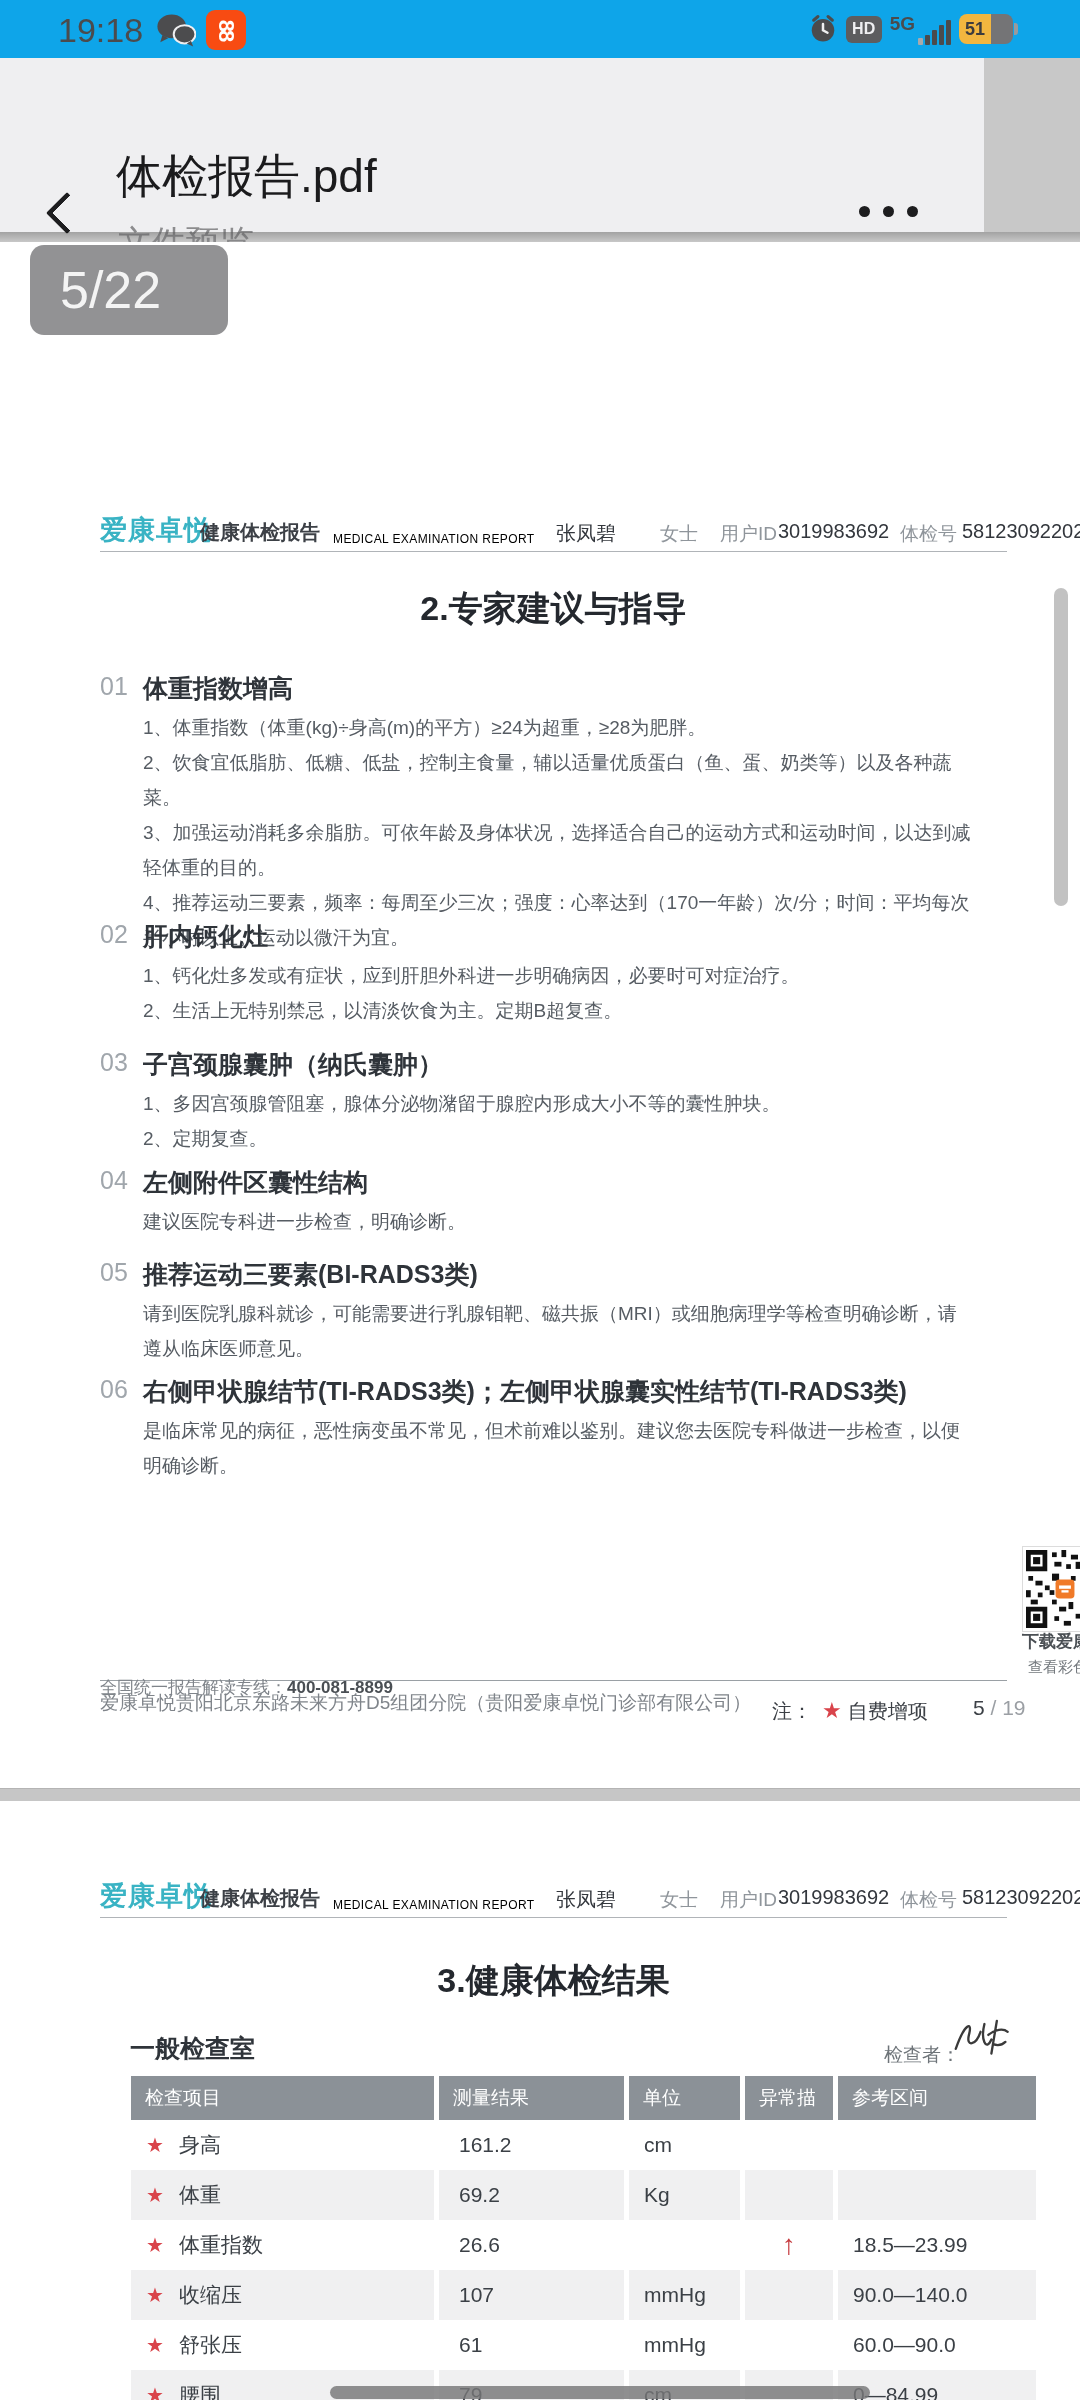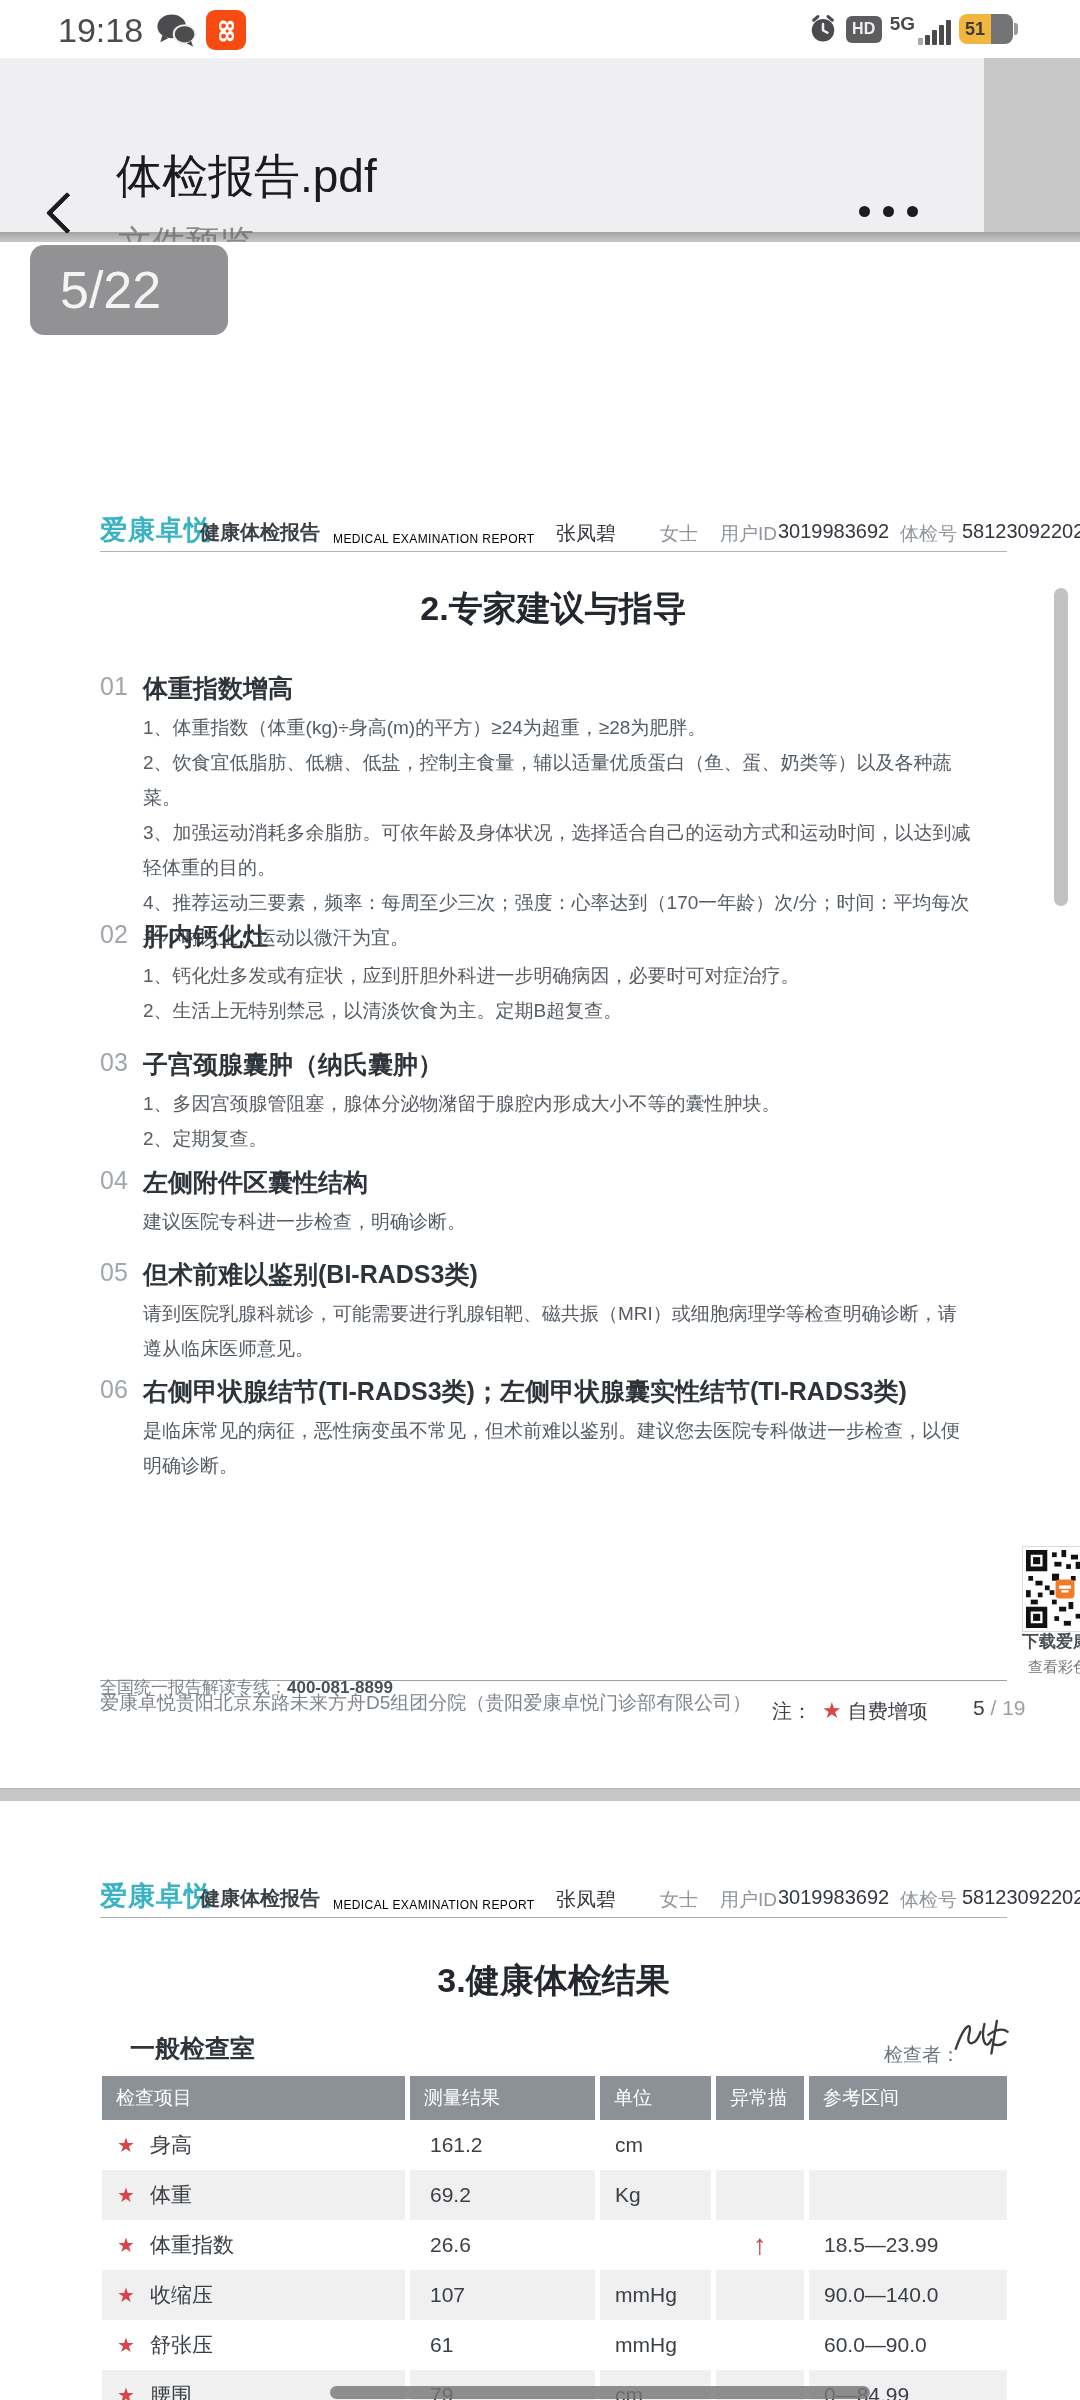--- a/index.html
+++ b/index.html
@@ -1,20 +1,20 @@
 <!DOCTYPE html>
 <html><head>
 <meta charset="utf-8">
 <style>
   html,body{margin:0;padding:0;background:#888;}
   *{box-sizing:border-box;font-family:"Liberation Sans",sans-serif;}
   .screen{position:relative;width:1080px;height:2400px;background:#c8c8c8;overflow:hidden;margin:0 auto;}
 
   
-  .statusbar{position:absolute;top:0;left:0;width:1080px;height:58px;background:#ffffff;}
+  .statusbar{position:absolute;top:0;left:0;width:1080px;height:58px;background:#0ea5e9;}
   .sb-time{position:absolute;left:58px;top:11px;font-size:34px;color:#4b4b4d;}
   .sb-wechat{position:absolute;left:156px;top:12px;width:40px;height:36px;}
   .sb-appbadge{position:absolute;left:206px;top:10px;width:40px;height:40px;background:#f84b12;border-radius:9px;color:#fff;
     display:flex;align-items:center;justify-content:center;font-size:22px;font-weight:bold;}
   .sb-appbadge span{transform:rotate(90deg);letter-spacing:-2px;}
   .sb-right{position:absolute;right:62px;top:0;height:58px;display:flex;align-items:center;gap:8px;}
   .ic-alarm{width:30px;height:30px;}
   .ic-hd{width:36px;height:27px;background:#5d5d5f;border-radius:6px;color:#efeff1;font-size:16px;font-weight:bold;
     display:flex;align-items:center;justify-content:center;letter-spacing:0;}
   .ic-5g{display:flex;align-items:flex-end;gap:3px;}
@@ -87,21 +87,21 @@
   .f-note .star{color:#d9444b;font-size:22px;margin:0 6px 0 10px;}
   .f-page{position:absolute;left:956px;top:1696px;font-size:21px;color:#3c4046;white-space:nowrap;margin-left:17px;}
   .f-page .tot{color:#9b9fa4;}
 
   
   .room{position:absolute;left:102px;top:2032px;font-size:25px;font-weight:bold;color:#2f343a;margin-left:28px;}
   .examiner{position:absolute;left:884px;top:2042px;font-size:19px;color:#6e7479;}
   .sign{position:absolute;left:948px;top:2012px;}
 
   .tbl{position:absolute;left:102px;top:2076px;width:905px;}
-  .grid{display:grid;grid-template-columns:303px 185px 111px 88px 198px;column-gap:5px;}
+  .grid{display:grid;grid-template-columns:303px 185px 111px 88px 198px;column-gap:5px;margin-left:29px;}
   .thead .cell{background:#8b9197;color:#fff;font-size:19px;height:44px;line-height:44px;padding-left:14px;}
   .trow .cell{height:50px;font-size:21px;color:#3b4046;display:flex;align-items:center;padding-left:20px;}
   .trow.alt .cell{background:#f0f0f1;}
   .cell.cname{padding-left:15px;gap:15px;}
   .cname .star{color:#d9444b;font-size:20px;}
   .cell.cabn{justify-content:center;padding-left:0;color:#c5393d;font-weight:bold;font-size:28px;}
   .cell.cunit,.cell.crange{padding-left:15px;}
 
   
   .vscroll{position:absolute;left:1054px;top:588px;width:14px;height:318px;background:#c2c2c2;border-radius:7px;z-index:8;}
@@ -202,21 +202,21 @@
       <div class="cnt">1、多因宫颈腺管阻塞，腺体分泌物潴留于腺腔内形成大小不等的囊性肿块。
 2、定期复查。</div>
     </div>
     <div class="adv" style="top:924px">
       <span class="num">04</span>
       <span class="ttl">左侧附件区囊性结构</span>
       <div class="cnt">建议医院专科进一步检查，明确诊断。</div>
     </div>
     <div class="adv" style="top:1016px">
       <span class="num">05</span>
-      <span class="ttl">但术前难以鉴别(BI-RADS3类)</span>
+      <span class="ttl">推荐运动三要素(BI-RADS3类)</span>
       <div class="cnt">请到医院乳腺科就诊，可能需要进行乳腺钼靶、磁共振（MRI）或细胞病理学等检查明确诊断，请遵从临床医师意见。</div>
     </div>
     <div class="adv" style="top:1133px">
       <span class="num">06</span>
       <span class="ttl">右侧甲状腺结节(TI-RADS3类)；左侧甲状腺囊实性结节(TI-RADS3类)</span>
       <div class="cnt">是临床常见的病征，恶性病变虽不常见，但术前难以鉴别。建议您去医院专科做进一步检查，以便明确诊断。</div>
     </div>
   </div>
 
   <div class="qr">

